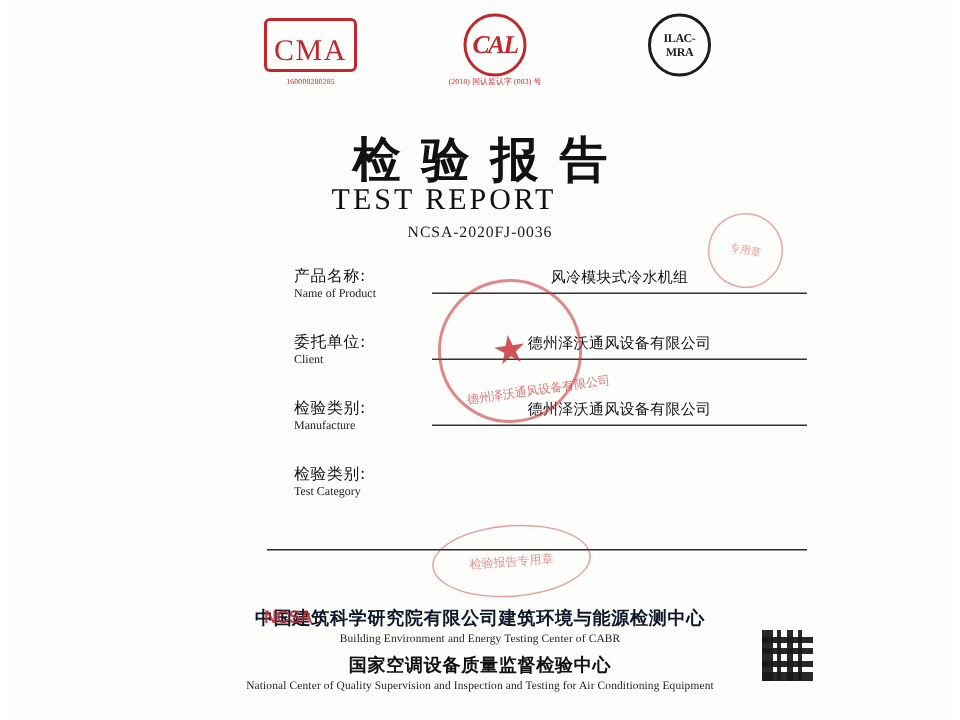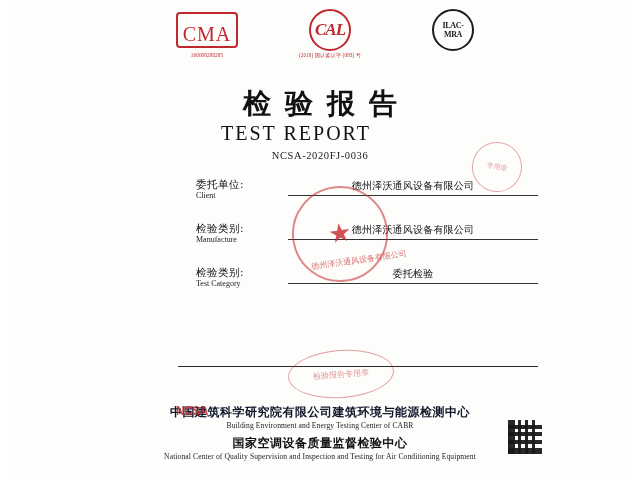--- a/index.html
+++ b/index.html
@@ -110,21 +110,21 @@
   .cnas-block .bold { font-weight: bold; }
 
   
   .title-cn {
     position: absolute;
     top: 85px;
     left: 0;
     width: 640px;
     text-align: center;
     font-family: "DejaVu Serif", serif;
-    font-size: 28px;
+    font-size: 32px;
     font-weight: bold;
     letter-spacing: 14px;
     text-indent: 14px;
     color: #111;
   }
   .title-en {
     position: absolute;
     top: 122px;
     left: 0;
     width: 592px;
@@ -374,20 +374,27 @@
 
 
   </div>
 
   <div class="title-cn">检验报告</div>
   <div class="title-en">TEST REPORT</div>
   <div class="report-no">NCSA-2020FJ-0036</div>
 
   <div class="fields">
 
+    <div class="field-row">
+      <div class="field-label">
+        <span class="cn">产品名称:</span>
+        <span class="en">Name of Product</span>
+      </div>
+      <div class="field-value">风冷模块式冷水机组</div>
+    </div>
 
     <div class="field-row">
       <div class="field-label">
         <span class="cn">委托单位:</span>
         <span class="en">Client</span>
       </div>
       <div class="field-value">德州泽沃通风设备有限公司</div>
     </div>
 
     <div class="field-row">
@@ -396,21 +403,20 @@
         <span class="en">Manufacture</span>
       </div>
       <div class="field-value">德州泽沃通风设备有限公司</div>
     </div>
 
     <div class="field-row">
       <div class="field-label">
         <span class="cn">检验类别:</span>
         <span class="en">Test Category</span>
       </div>
-      <div class="field-value">委托检验</div>
     </div>
 
   </div>
 
   <div class="footer-rule"></div>
   <div class="footer">
     <div class="org-cn">中国建筑科学研究院有限公司建筑环境与能源检测中心</div>
     <div class="org-en">Building Environment and Energy Testing Center of CABR</div>
     <div class="org-cn2">国家空调设备质量监督检验中心</div>
     <div class="org-en">National Center of Quality Supervision and Inspection and Testing for Air Conditioning Equipment</div>

